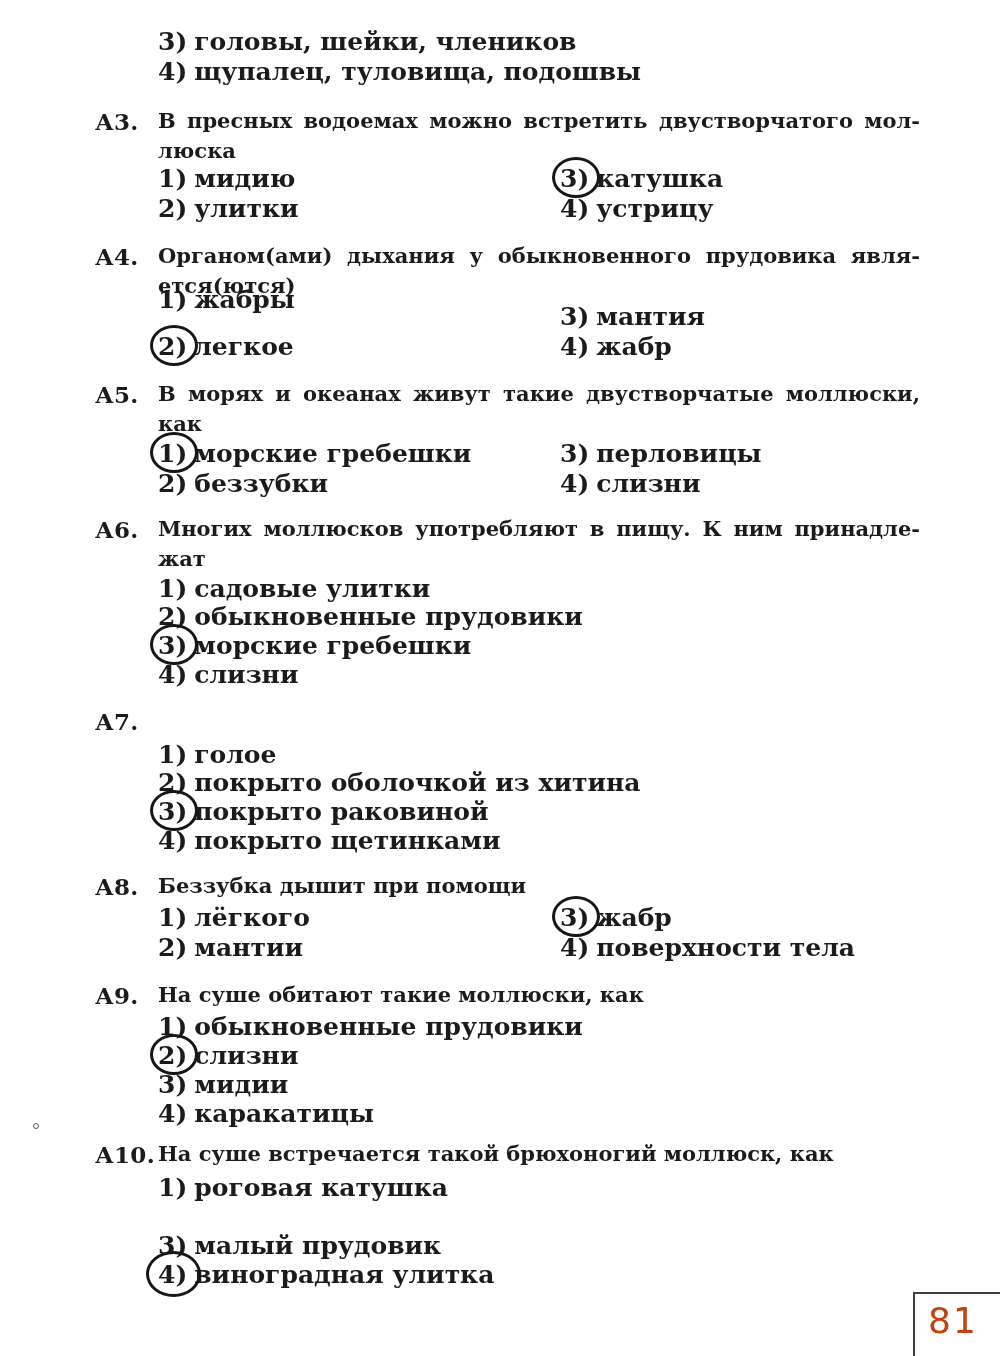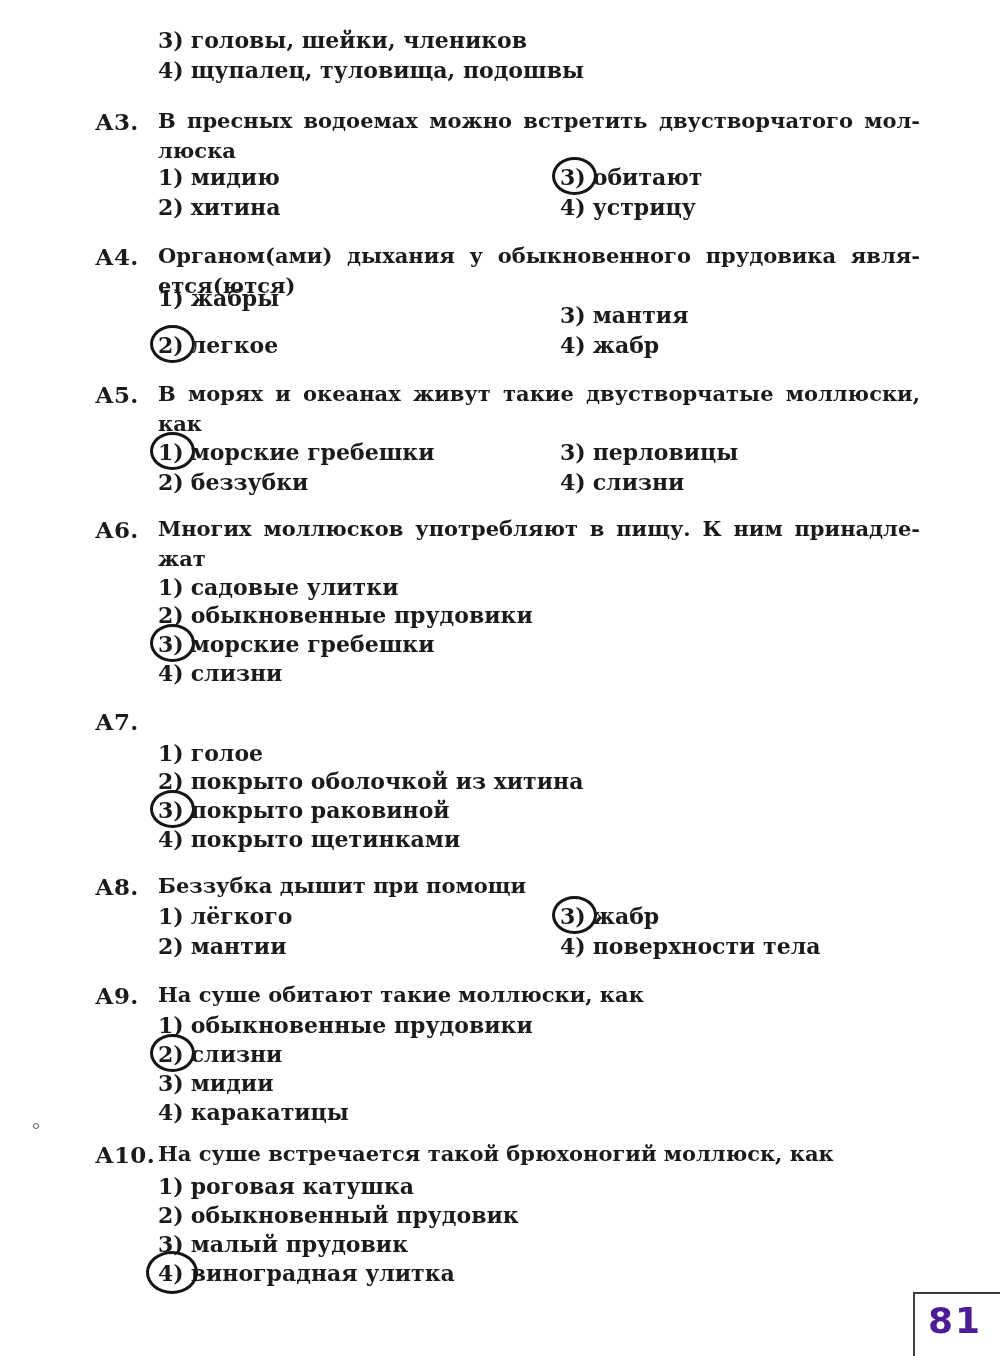--- a/index.html
+++ b/index.html
@@ -11,36 +11,36 @@
     -webkit-font-smoothing:antialiased;
   }
   .qlabel {
     position:absolute; font-size:23px; letter-spacing:.3px; white-space:nowrap;
   }
   .qline {
     position:absolute; left:158px; width:762px; font-size:21px;
     line-height:1.2; white-space:nowrap;
   }
   .qline.justify { white-space:normal; text-align:justify; text-align-last:justify; }
-  .opt { position:absolute; font-size:22px; white-space:nowrap; }
+  .opt { position:absolute; font-size:25px; white-space:nowrap; }
   .opt .num { display:inline-block; position:relative; margin-right:7px; }
   .opt .txt { display:inline-block; }
   .num.circled::after {
     content:""; position:absolute; left:-8px; right:-11px; top:-7px; bottom:-5px;
     border:3px solid #161616; border-radius:50%;
   }
   .num.circled.big::after { left:-12px; right:-14px; top:-9px; bottom:-8px; }
   .pagebox {
     position:absolute; left:913px; top:1292px; width:87px; height:64px;
     border-top:2px solid #3e3e3e; border-left:2px solid #3e3e3e;
   }
   .pagenum {
     position:absolute; left:13px; top:6px;
     font-family:"DejaVu Sans","Liberation Sans",sans-serif;
-    font-weight:700; font-size:36px; color:#4c1d95; letter-spacing:2px;
+    font-weight:400; font-size:36px; color:#c2410c; letter-spacing:2px;
   }
   .ink-dot {
     position:absolute; left:33px; top:1123px; width:4px; height:4px;
     border:1.5px solid #5a5a5a; border-radius:50%; background:#fff;
   }
 </style>
 </head>
 <body>
 
 <div class="page">
@@ -52,24 +52,24 @@
     <span class="num">4)</span><span class="txt">щупалец, туловища, подошвы</span>
   </div>
 
   <div class="qlabel" style="left:95px;top:108px">А3.</div>
   <div class="qline justify" style="top:108px">В пресных водоемах можно встретить двустворчатого мол-</div>
   <div class="qline" style="top:138px">люска</div>
   <div class="opt" style="left:158px;top:164px">
     <span class="num">1)</span><span class="txt">мидию</span>
   </div>
   <div class="opt" style="left:560px;top:164px">
-    <span class="num circled">3)</span><span class="txt">обитают</span>
+    <span class="num circled">3)</span><span class="txt">катушка</span>
   </div>
   <div class="opt" style="left:158px;top:194px">
-    <span class="num">2)</span><span class="txt">хитина</span>
+    <span class="num">2)</span><span class="txt">улитки</span>
   </div>
   <div class="opt" style="left:560px;top:194px">
     <span class="num">4)</span><span class="txt">устрицу</span>
   </div>
 
   <div class="qlabel" style="left:95px;top:243px">А4.</div>
   <div class="qline justify" style="top:243px">Органом(ами) дыхания у обыкновенного прудовика явля-</div>
   <div class="qline" style="top:273px">ется(ются)</div>
   <div class="opt" style="left:158px;top:285px">
     <span class="num">1)</span><span class="txt">жабры</span>
@@ -158,23 +158,20 @@
   </div>
   <div class="opt" style="left:158px;top:1099px">
     <span class="num">4)</span><span class="txt">каракатицы</span>
   </div>
 
   <div class="qlabel" style="left:95px;top:1141px">А10.</div>
   <div class="qline" style="top:1141px">На суше встречается такой брюхоногий моллюск, как</div>
   <div class="opt" style="left:158px;top:1173px">
     <span class="num">1)</span><span class="txt">роговая катушка</span>
   </div>
-  <div class="opt" style="left:158px;top:1202px">
-    <span class="num">2)</span><span class="txt">обыкновенный прудовик</span>
-  </div>
   <div class="opt" style="left:158px;top:1231px">
     <span class="num">3)</span><span class="txt">малый прудовик</span>
   </div>
   <div class="opt" style="left:158px;top:1260px">
     <span class="num circled big">4)</span><span class="txt">виноградная улитка</span>
   </div>
 
   <div class="ink-dot"></div>
 
   <div class="pagebox">

